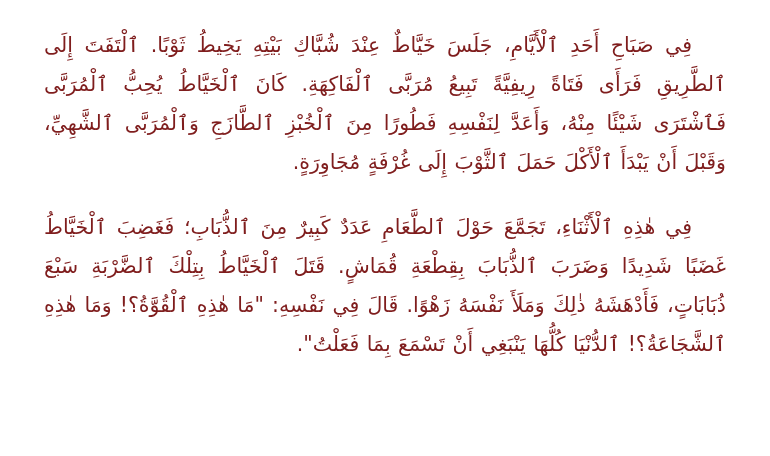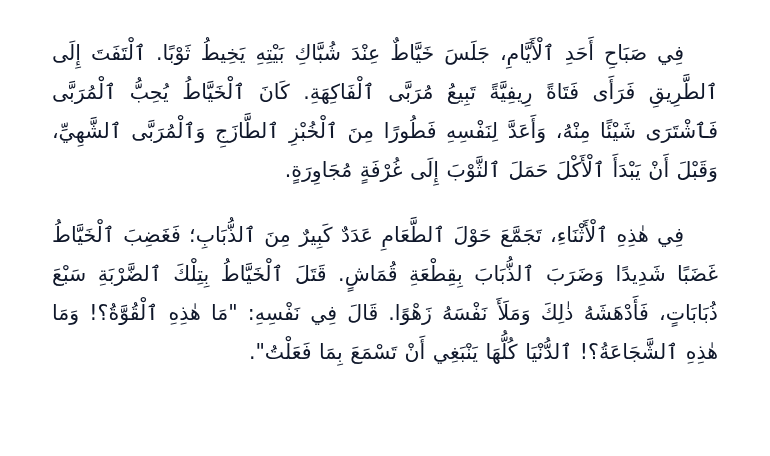--- a/index.html
+++ b/index.html
@@ -20,26 +20,26 @@
     padding: 26px 44px 20px 44px;
     background: #ffffff;
     color: #111111;
   }
   .doc-body {
     direction: rtl;
     text-align: justify;
     text-align-last: right;
   }
   .para {
-    margin: 8px;
+    margin: 0;
     font-size: 20.5px;
     line-height: 39px;
     letter-spacing: 0px;
     word-spacing: 1px;
-    color: #0f172a;
+    color: #7f1d1d;
     text-indent: 34px;
     direction: rtl;
     text-align: justify;
     text-align-last: right;
   }
   .para + .para {
     margin-top: 26px;
   }
   .para.last-centered {
     text-align-last: right;

